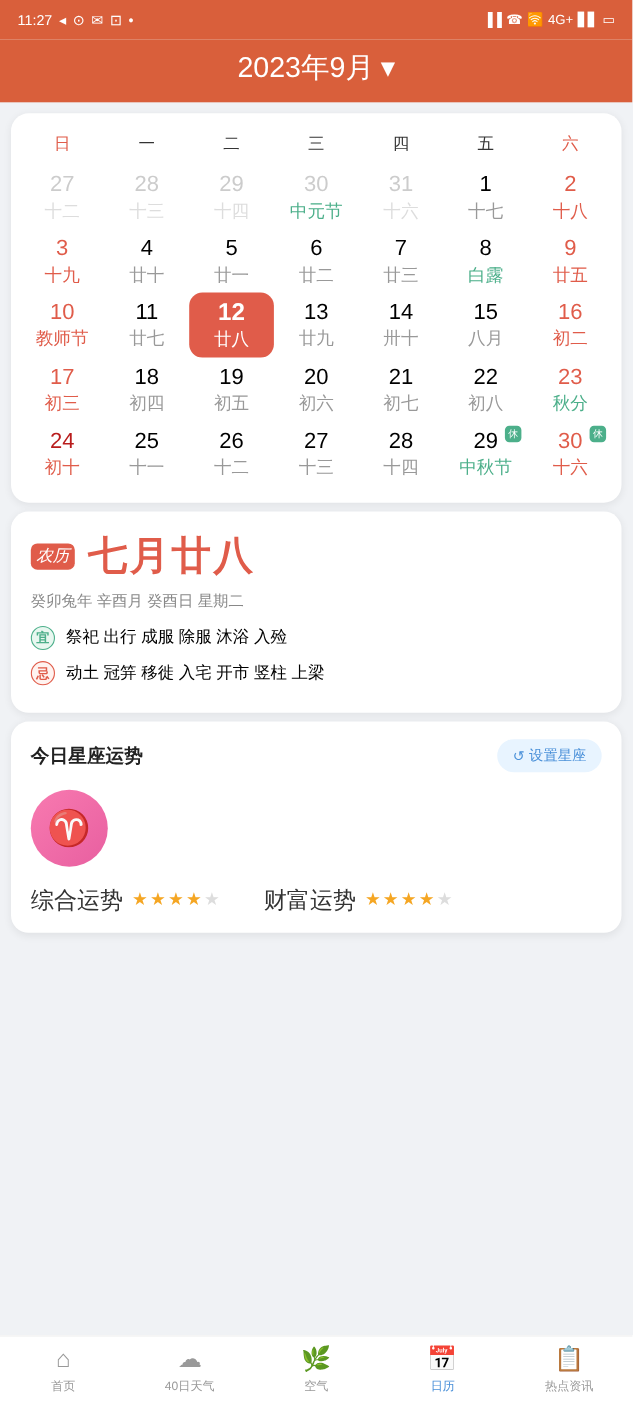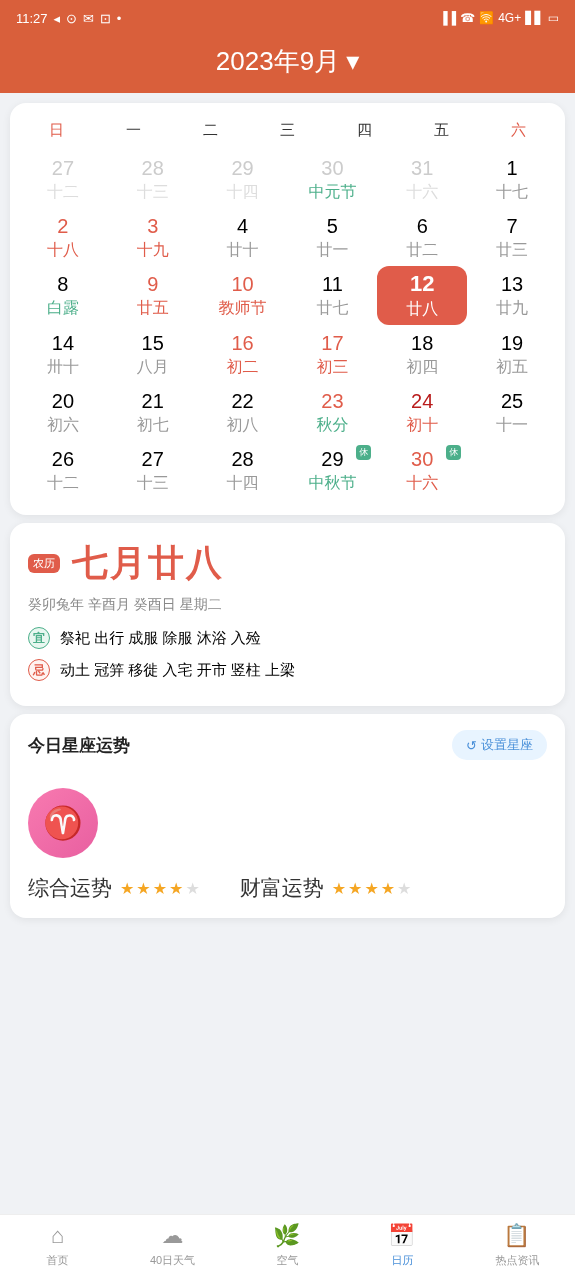--- a/index.html
+++ b/index.html
@@ -62,21 +62,21 @@
       font-size: 15px;
       font-weight: 500;
       padding: 4px 0;
       color: #333;
     }
     .cal-header-cell.sunday { color: #e05c4a; }
     .cal-header-cell.saturday { color: #e05c4a; }
 
     .cal-grid {
       display: grid;
-      grid-template-columns: repeat(6, 1fr);
+      grid-template-columns: repeat(7, 1fr);
     }
     .cal-cell {
       display: flex;
       flex-direction: column;
       align-items: center;
       padding: 5px 2px;
       position: relative;
       cursor: pointer;
       min-height: 58px;
       justify-content: center;
@@ -122,26 +122,27 @@
     }
     .lunar-header {
       display: flex;
       align-items: center;
       gap: 12px;
       margin-bottom: 8px;
     }
     .lunar-badge {
       background: #e05c4a;
       color: white;
-      font-size: 11px;
+      font-size: 15px;
       border-radius: 6px;
       padding: 3px 5px;
       line-height: 1.2;
       text-align: left;
       flex-shrink: 0;
+      font-style: italic;
     }
     .lunar-title {
       font-size: 36px;
       font-weight: 700;
       color: #e05c4a;
       letter-spacing: 2px;
     }
     .lunar-sub {
       font-size: 14px;
       color: #888;
@@ -175,21 +176,21 @@
       background: white;
       border-radius: 16px;
       margin: 0 10px 8px;
       padding: 16px 18px;
       box-shadow: 0 2px 8px rgba(0,0,0,0.07);
     }
     .horoscope-header {
       display: flex;
       justify-content: space-between;
       align-items: center;
-      margin-bottom: 28px;
+      margin-bottom: 16px;
     }
     .horoscope-title {
       font-size: 17px;
       font-weight: 600;
       color: #222;
     }
     .set-btn {
       background: #e8f4ff;
       color: #4a90d9;
       border: none;

